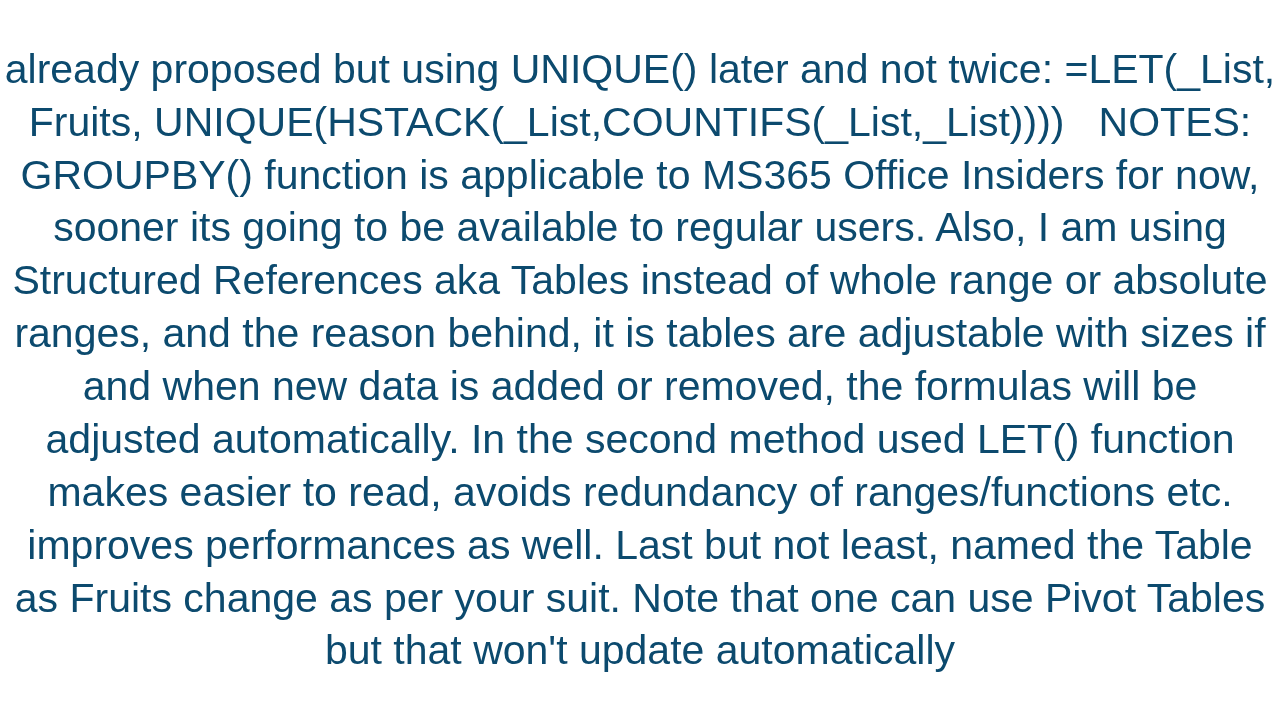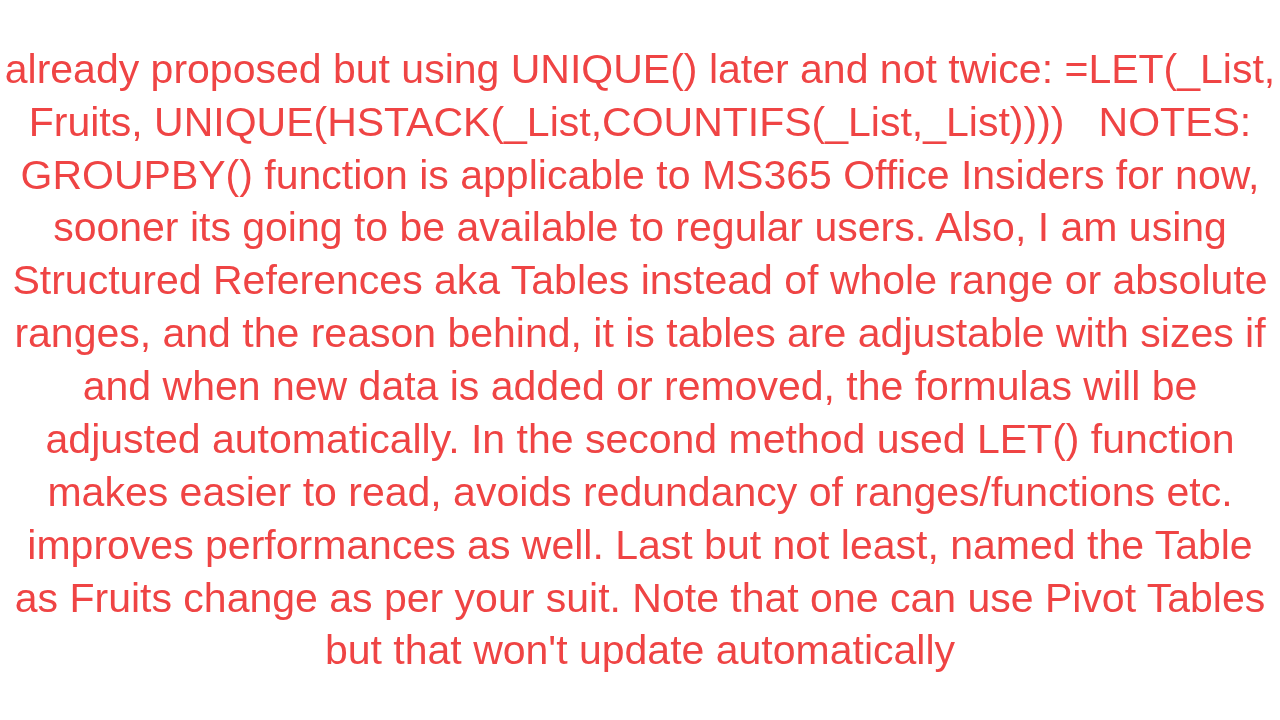--- a/index.html
+++ b/index.html
@@ -15,21 +15,21 @@
     width: 1280px;
     height: 720px;
     display: flex;
     align-items: center;
     justify-content: center;
   }
   .content {
     width: 1280px;
     padding: 0 4px;
     box-sizing: border-box;
-    color: #ef4444;
+    color: #0c4a6e;
     font-size: 41px;
     line-height: 1.29;
     text-align: center;
     font-weight: 400;
     letter-spacing: 0px;
     white-space: pre-wrap;
   }
 </style>
 </head>
 <body>

